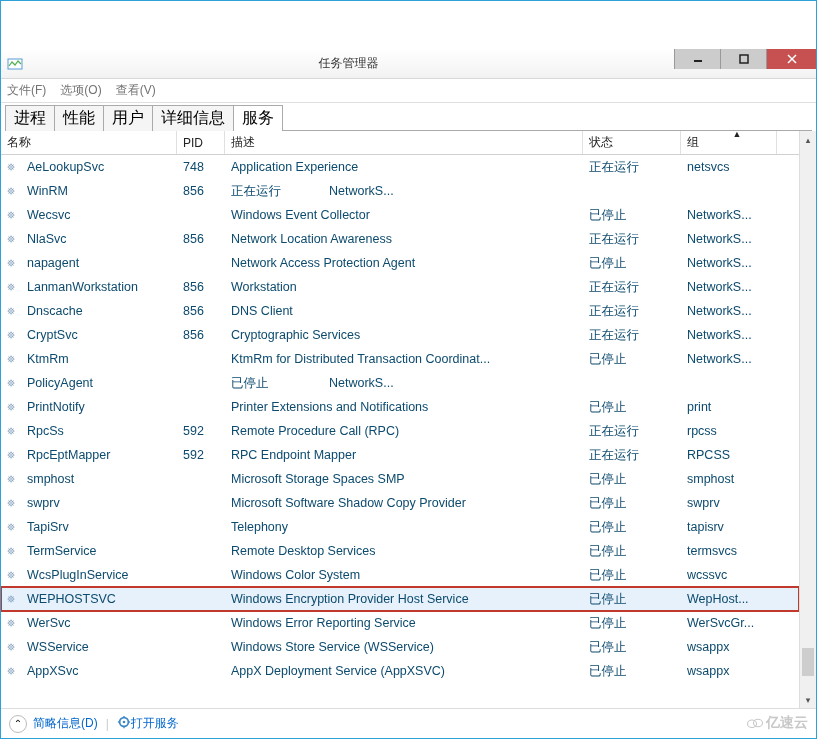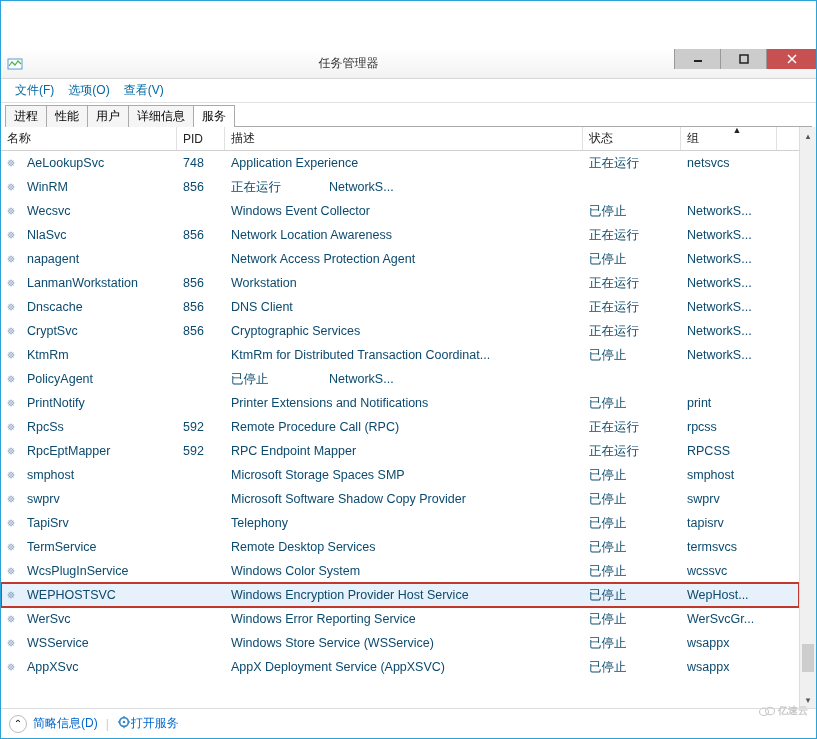--- a/index.html
+++ b/index.html
@@ -4,24 +4,24 @@
 <style>
 * { box-sizing: border-box; margin: 0; padding: 0; font-family: "Microsoft YaHei", "Segoe UI", Tahoma, sans-serif; }
 body { background: #fff; }
 .window { width: 817px; height: 739px; border: 1px solid #2da2d8; background: #fff; display: flex; flex-direction: column; position: relative; }
 .titlebar { height: 30px; background: linear-gradient(to bottom, #fff 0%, #f2f2f2 100%); display: flex; align-items: center; border-bottom: 1px solid #d8d8d8; margin-top: 48px; }
 .title-icon { width: 16px; height: 16px; margin-left: 6px; display: inline-flex; align-items: center; justify-content: center; }
 .title-text { flex: 1; text-align: center; font-size: 12px; color: #333; }
 .win-btns { display: flex; height: 100%; }
 .win-btn { width: 46px; height: 20px; display: flex; align-items: center; justify-content: center; border-left: 1px solid #999; background: #ccc; }
 .win-btn.close { width: 50px; background: #c75050; }
-.menubar { height: 24px; display: flex; align-items: center; padding: 0 14px; border-bottom: 1px solid #e0e0e0; font-size: 12px; color: #0369a1; }
+.menubar { height: 24px; display: flex; align-items: center; padding: 0 6px; border-bottom: 1px solid #e0e0e0; font-size: 12px; color: #737373; }
 .menubar span { margin-right: 14px; cursor: default; }
 .tabs { display: flex; padding: 2px 4px 0 4px; background: #fff; }
-.tab { border: 1px solid #aaa; border-bottom: none; padding: 2px 8px; font-size: 12px; margin-right: -1px; background: #f5f5f5; cursor: default; position: relative; }
+.tab { border: 1px solid #aaa; border-bottom: none; padding: 2px 8px; font-size: 16px; margin-right: -1px; background: #f5f5f5; cursor: default; position: relative; }
 .tab.active { background: #fff; z-index: 2; }
 .tab-sep { border-bottom: 1px solid #aaa; flex: 1; margin-left: -1px; }
 .content { flex: 1; display: flex; position: relative; overflow: hidden; }
 .table-wrap { flex: 1; overflow: hidden; }
 .header-row { display: flex; height: 24px; border-bottom: 1px solid #d0d0d0; font-size: 12px; color: #222; background: #fff; }
 .header-cell { border-right: 1px solid #e0e0e0; padding: 3px 6px; display: flex; align-items: center; position: relative; }
 .header-cell .sort-ind { margin-left: 4px; font-size: 9px; position: absolute; top: -2px; left: 50%; }
 .col-name { width: 176px; }
 .col-pid { width: 48px; }
 .col-desc { width: 358px; }
@@ -35,21 +35,21 @@
 .highlight-row { background: #e6f1fb; outline: 2px solid #c0392b; outline-offset: -1px; }
 .scrollbar { width: 17px; background: #f0f0f0; border-left: 1px solid #ddd; display: flex; flex-direction: column; }
 .scroll-arrow { height: 17px; display: flex; align-items: center; justify-content: center; font-size: 9px; color: #555; }
 .scroll-track { flex: 1; position: relative; }
 .scroll-thumb { position: absolute; left: 2px; right: 2px; top: 500px; height: 28px; background: #cdcdcd; }
 .statusbar { height: 30px; border-top: 1px solid #ddd; display: flex; align-items: center; padding: 0 8px; font-size: 12px; }
 .statusbar a { color: #0066cc; text-decoration: none; cursor: default; }
 .divider { margin: 0 8px; color: #ccc; }
 .chevron { width: 18px; height: 18px; border: 1px solid #bbb; border-radius: 50%; display: inline-flex; align-items: center; justify-content: center; margin-right: 6px; font-size: 10px; }
 .gear-svg { width: 14px; height: 14px; }
-.watermark { position: absolute; right: 8px; bottom: 20px; font-size: 10px; color: #c8c8c8; font-weight: bold; display: flex; align-items: center; gap: 2px; }
+.watermark { position: absolute; right: 8px; bottom: 6px; font-size: 14px; color: #c8c8c8; font-weight: bold; display: flex; align-items: center; gap: 2px; }
 .watermark svg { width: 18px; height: 12px; }
 </style>
 </head>
 <body>
 
 <div class="window">
   <div class="titlebar">
     <span class="title-icon">
       <svg viewBox="0 0 16 16">
           <rect x="1" y="3" width="14" height="10" fill="#fff" stroke="#5a9bd5" stroke-width="1"></rect>

